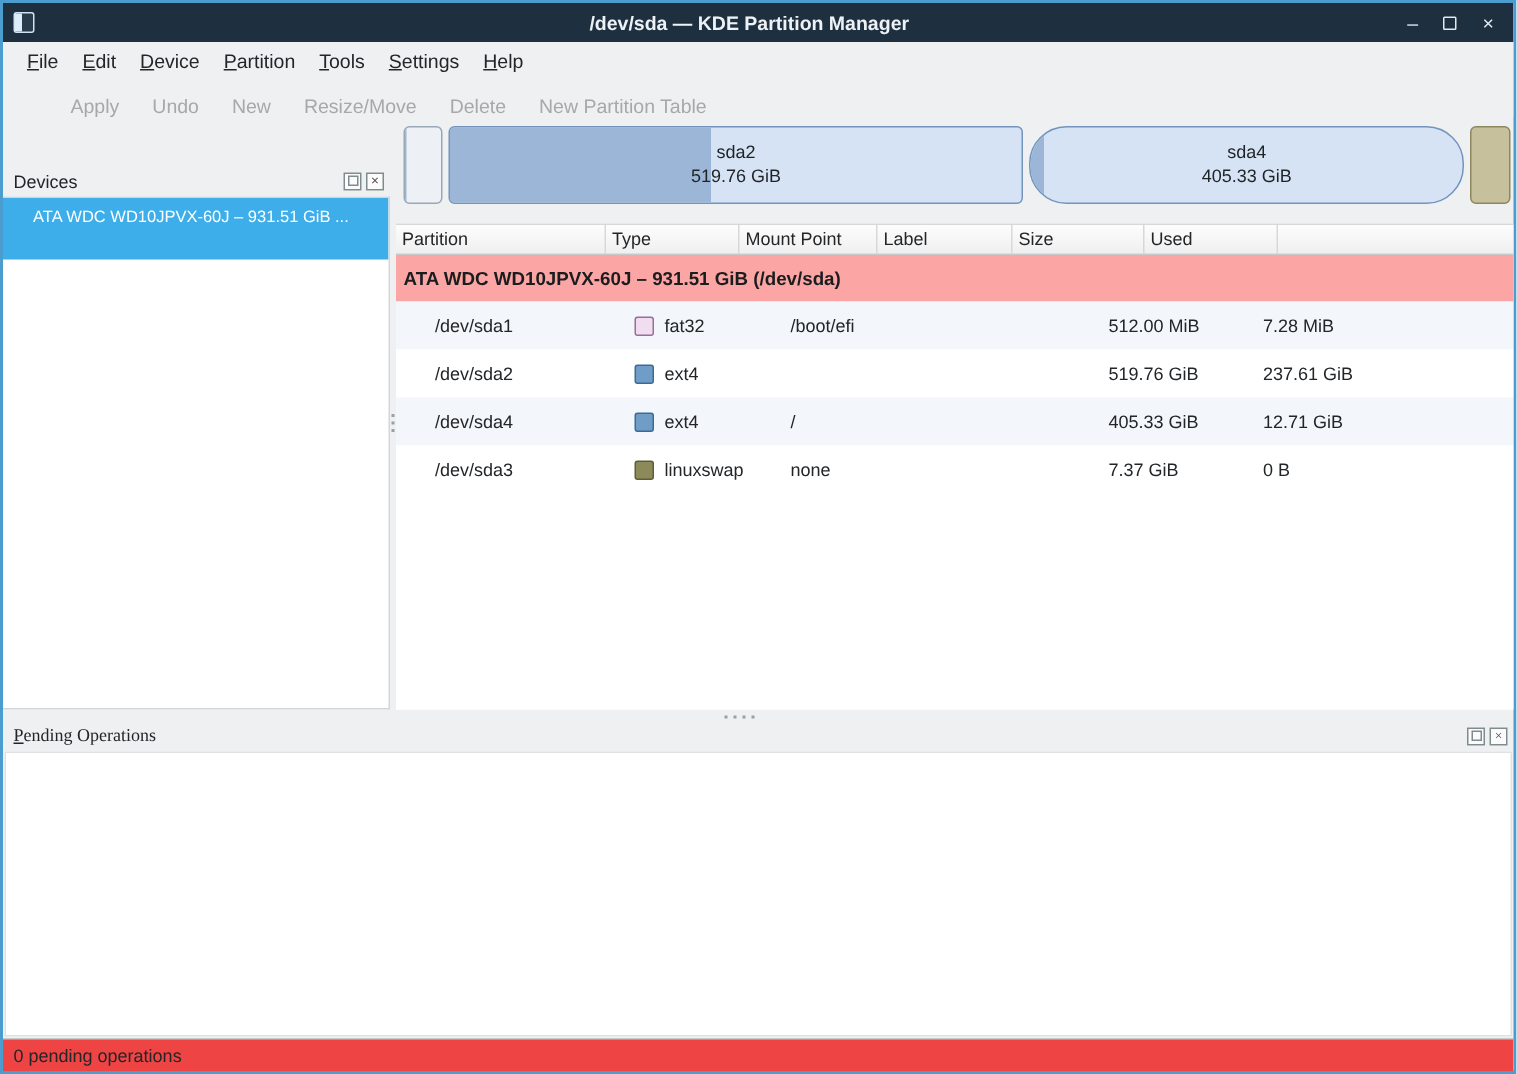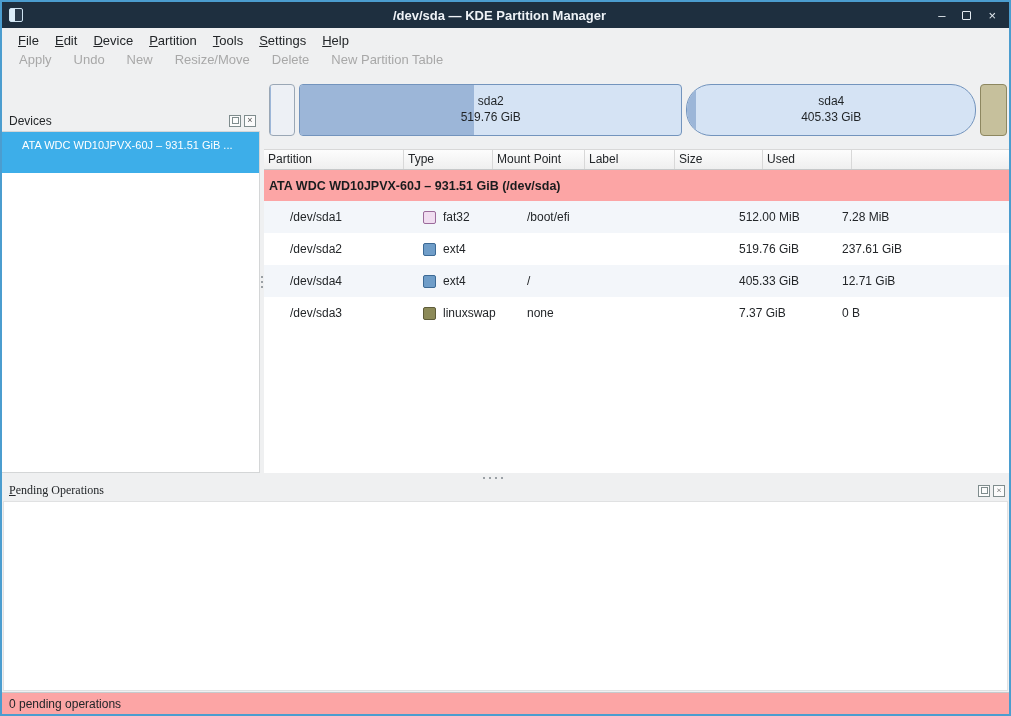--- a/index.html
+++ b/index.html
@@ -44,22 +44,22 @@
     flex: 0 0 24px; height: 24px;
     display: flex; align-items: center;
     padding-left: 8px; background: #eff0f1;
   }
   .menu-item { display: inline-block; padding: 3px 8px; font-size: 13px; color: #232629; }
   .mnemonic::first-letter { text-decoration: underline; }
 
   
   .toolbar {
     flex: 0 0 26px; height: 26px;
-    display: flex; align-items: flex-start;
-    padding-left: 6px; background: #eff0f1;
+    display: flex; align-items: flex-end;
+    padding-left: 6px; background: #eff0f1; margin-left: 28px;
   }
   .tool-item { font-size: 13px; color: #a8a8a8; padding: 0 11px; }
 
   
   .main { flex: 1 1 auto; display: flex; min-height: 0; }
 
   .devices-panel {
     flex: 0 0 258px; width: 258px;
     display: flex; flex-direction: column;
     padding-top: 3px;
@@ -159,21 +159,21 @@
     background: #ffffff; margin: 2px 1px 1px;
     border: 1px solid #e0e1e2;
   }
 
   
   .statusbar {
     flex: 0 0 22px; height: 22px;
     border-top: 1px solid #c6cacd;
     display: flex; align-items: center;
     padding-left: 7px; font-size: 12px; color: #232629;
-    background: #fca5a5;
+    background: #ef4444;
   }
 </style>
 </head>
 <body>
 
 <div class="window">
 
   <div class="titlebar">
     <span class="app-icon"></span>
     <span class="win-title">/dev/sda — KDE Partition Manager</span>

